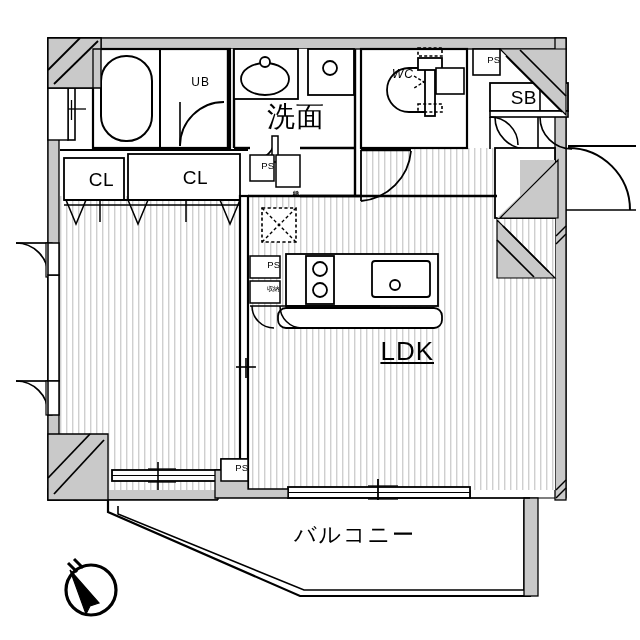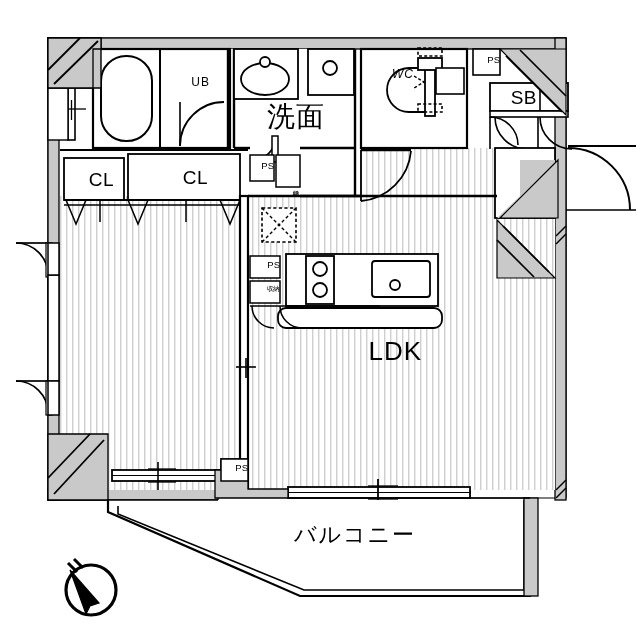--- a/index.html
+++ b/index.html
@@ -347,21 +347,21 @@
 
     <g>
       <circle cx="91" cy="590" r="25" fill="#ffffff" stroke="#000000" stroke-width="3.2"></circle>
       <path d="M70,570 L99,603 L90,606 L86,614 Z" fill="#000000" stroke="#000000" stroke-width="1.2"></path>
       <line x1="68" y1="563" x2="77" y2="572" stroke="#000000" stroke-width="3"></line>
       <line x1="74" y1="559" x2="83" y2="568" stroke="#000000" stroke-width="3"></line>
     </g>
   </svg>
 
 
-  <div class="room-label lbl-lat-big" style="left:342px; top:337px; width:80px;">LDK</div>
+  <div class="room-label lbl-lat-big" style="left:354px; top:337px; width:80px;text-decoration:underline;">LDK</div>
 
   <div class="room-label lbl-balcony" style="left:256px; top:523px; width:160px;">バルコニー</div>
 
   <div class="room-label lbl-jp-big" style="left:249px; top:101px; width:76px;">洗面</div>
 
   <div class="room-label lbl-mid" style="left:160px; top:76px; width:50px;">UB</div>
 
   <div class="room-label lbl-mid" style="left:364px; top:68px; width:50px;font-style:italic;">WC</div>
 
   <div class="room-label lbl-sm" style="left:74px; top:169px; width:40px;">CL</div>

